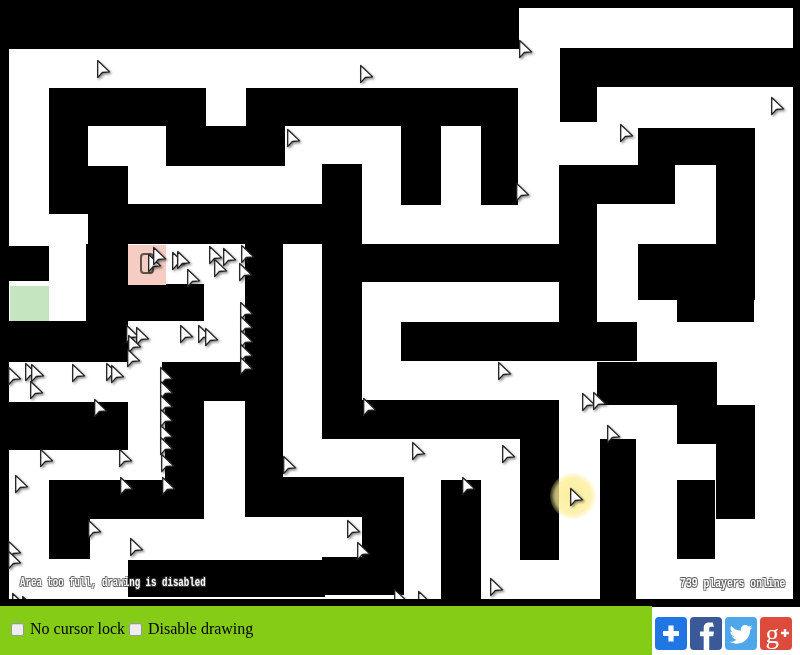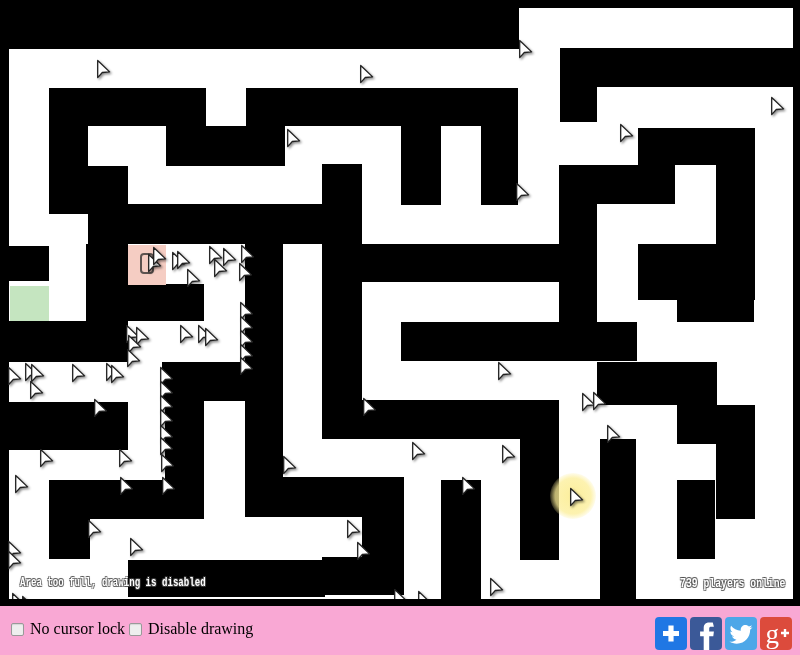--- a/index.html
+++ b/index.html
@@ -1,18 +1,18 @@
 <!DOCTYPE html>
 <html><head><meta charset="utf-8"><style>
 html,body{margin:0;padding:0;background:#fff;}
 body{width:800px;height:655px;overflow:hidden;font-family:"Liberation Sans",sans-serif;-webkit-font-smoothing:antialiased;}
 #game{position:relative;width:800px;height:600px;background:#fff;overflow:hidden;}
 .b{position:absolute;background:#000;}
 .gametext{position:absolute;font-family:"Liberation Mono",monospace;font-weight:bold;color:#fff;text-shadow:-1px -1px 0 rgba(70,70,70,.7),1px -1px 0 rgba(70,70,70,.7),-1px 1px 0 rgba(70,70,70,.7),1px 1px 0 rgba(70,70,70,.7),0 0 2px rgba(90,90,90,.8);white-space:pre;}
-#ui{position:absolute;top:606px;left:0;width:800px;height:49px;background:#f9a8d4;}
+#ui{position:absolute;top:606px;left:0;width:652px;height:49px;background:#84cc16;}
 .cb{display:inline-block;width:11px;height:11px;background:#eee;border:1px solid #999;border-radius:2px;vertical-align:-1px;margin:0;box-shadow:inset 0 1px 1px rgba(0,0,0,0.1);}
 .lbl{font-family:"Liberation Serif",serif;font-size:16px;color:#000;}
 </style></head><body>
 
 <div id="game">
 <div class="b" style="left:0px;top:0px;width:800px;height:8px"></div>
 <div class="b" style="left:0px;top:0px;width:9px;height:599px"></div>
 <div class="b" style="left:793px;top:0px;width:7px;height:599px"></div>
 <div class="b" style="left:0px;top:0px;width:519px;height:49px"></div>
 <div class="b" style="left:560px;top:48px;width:233px;height:39px"></div>

